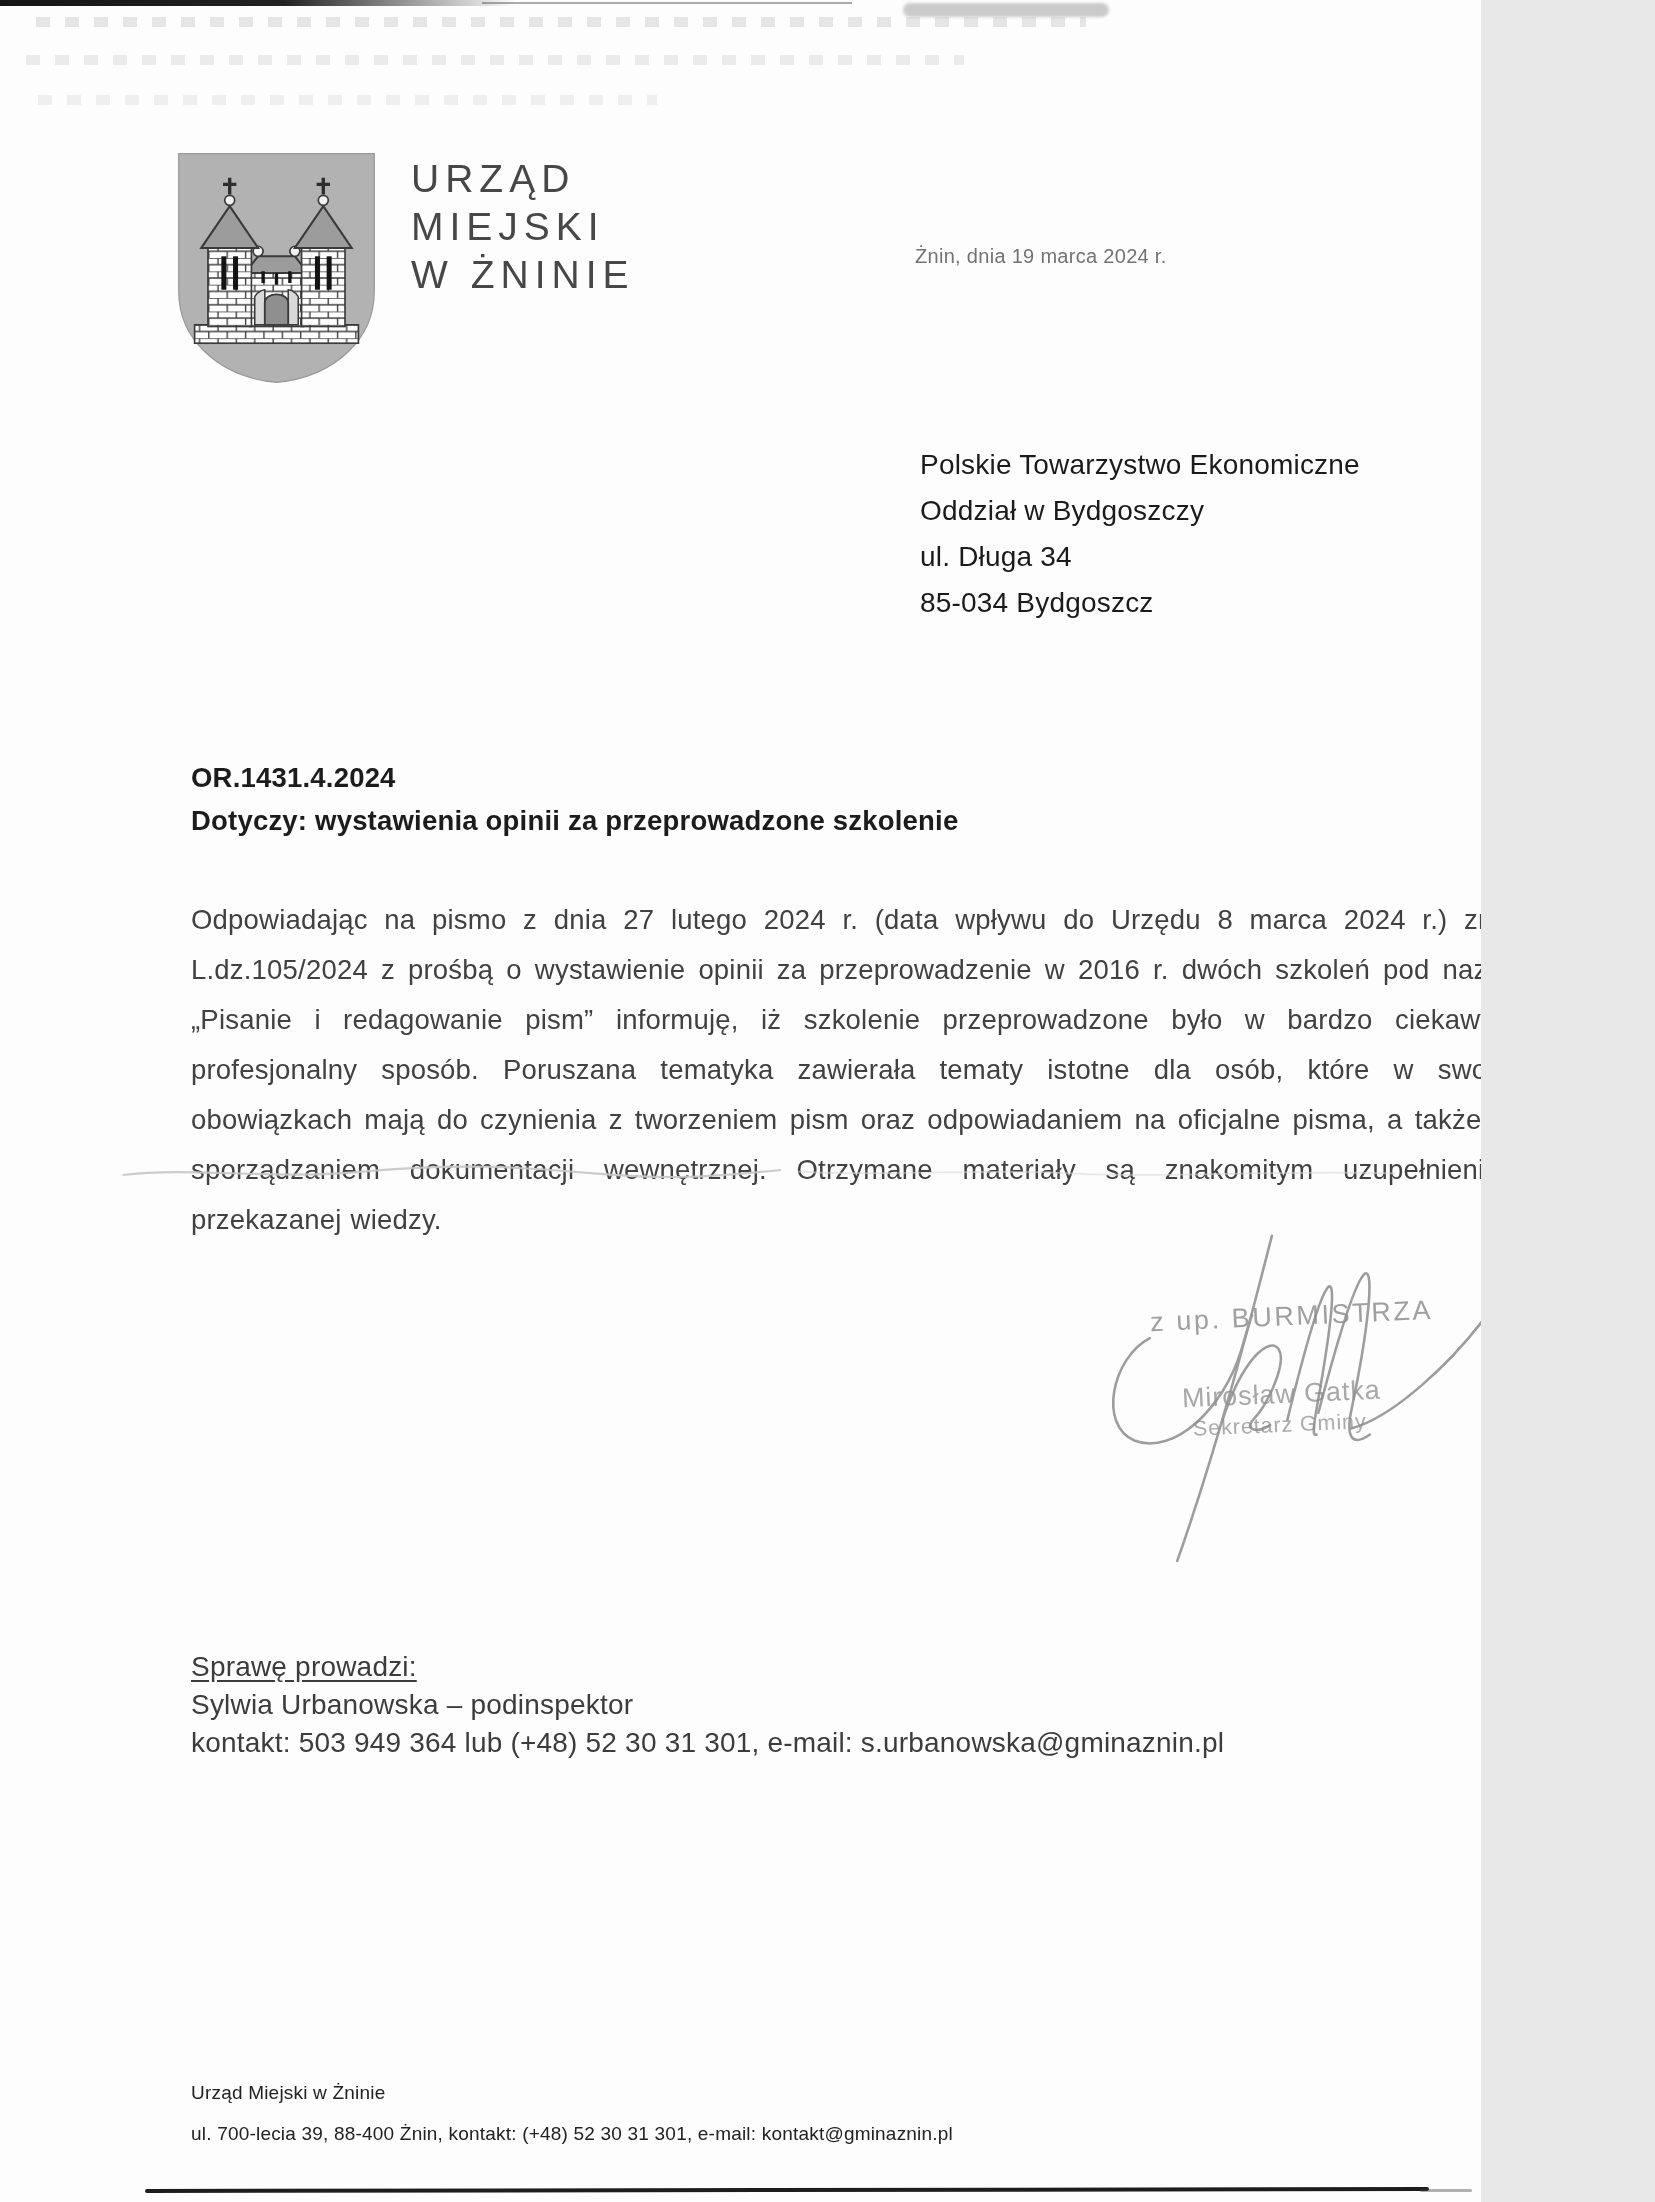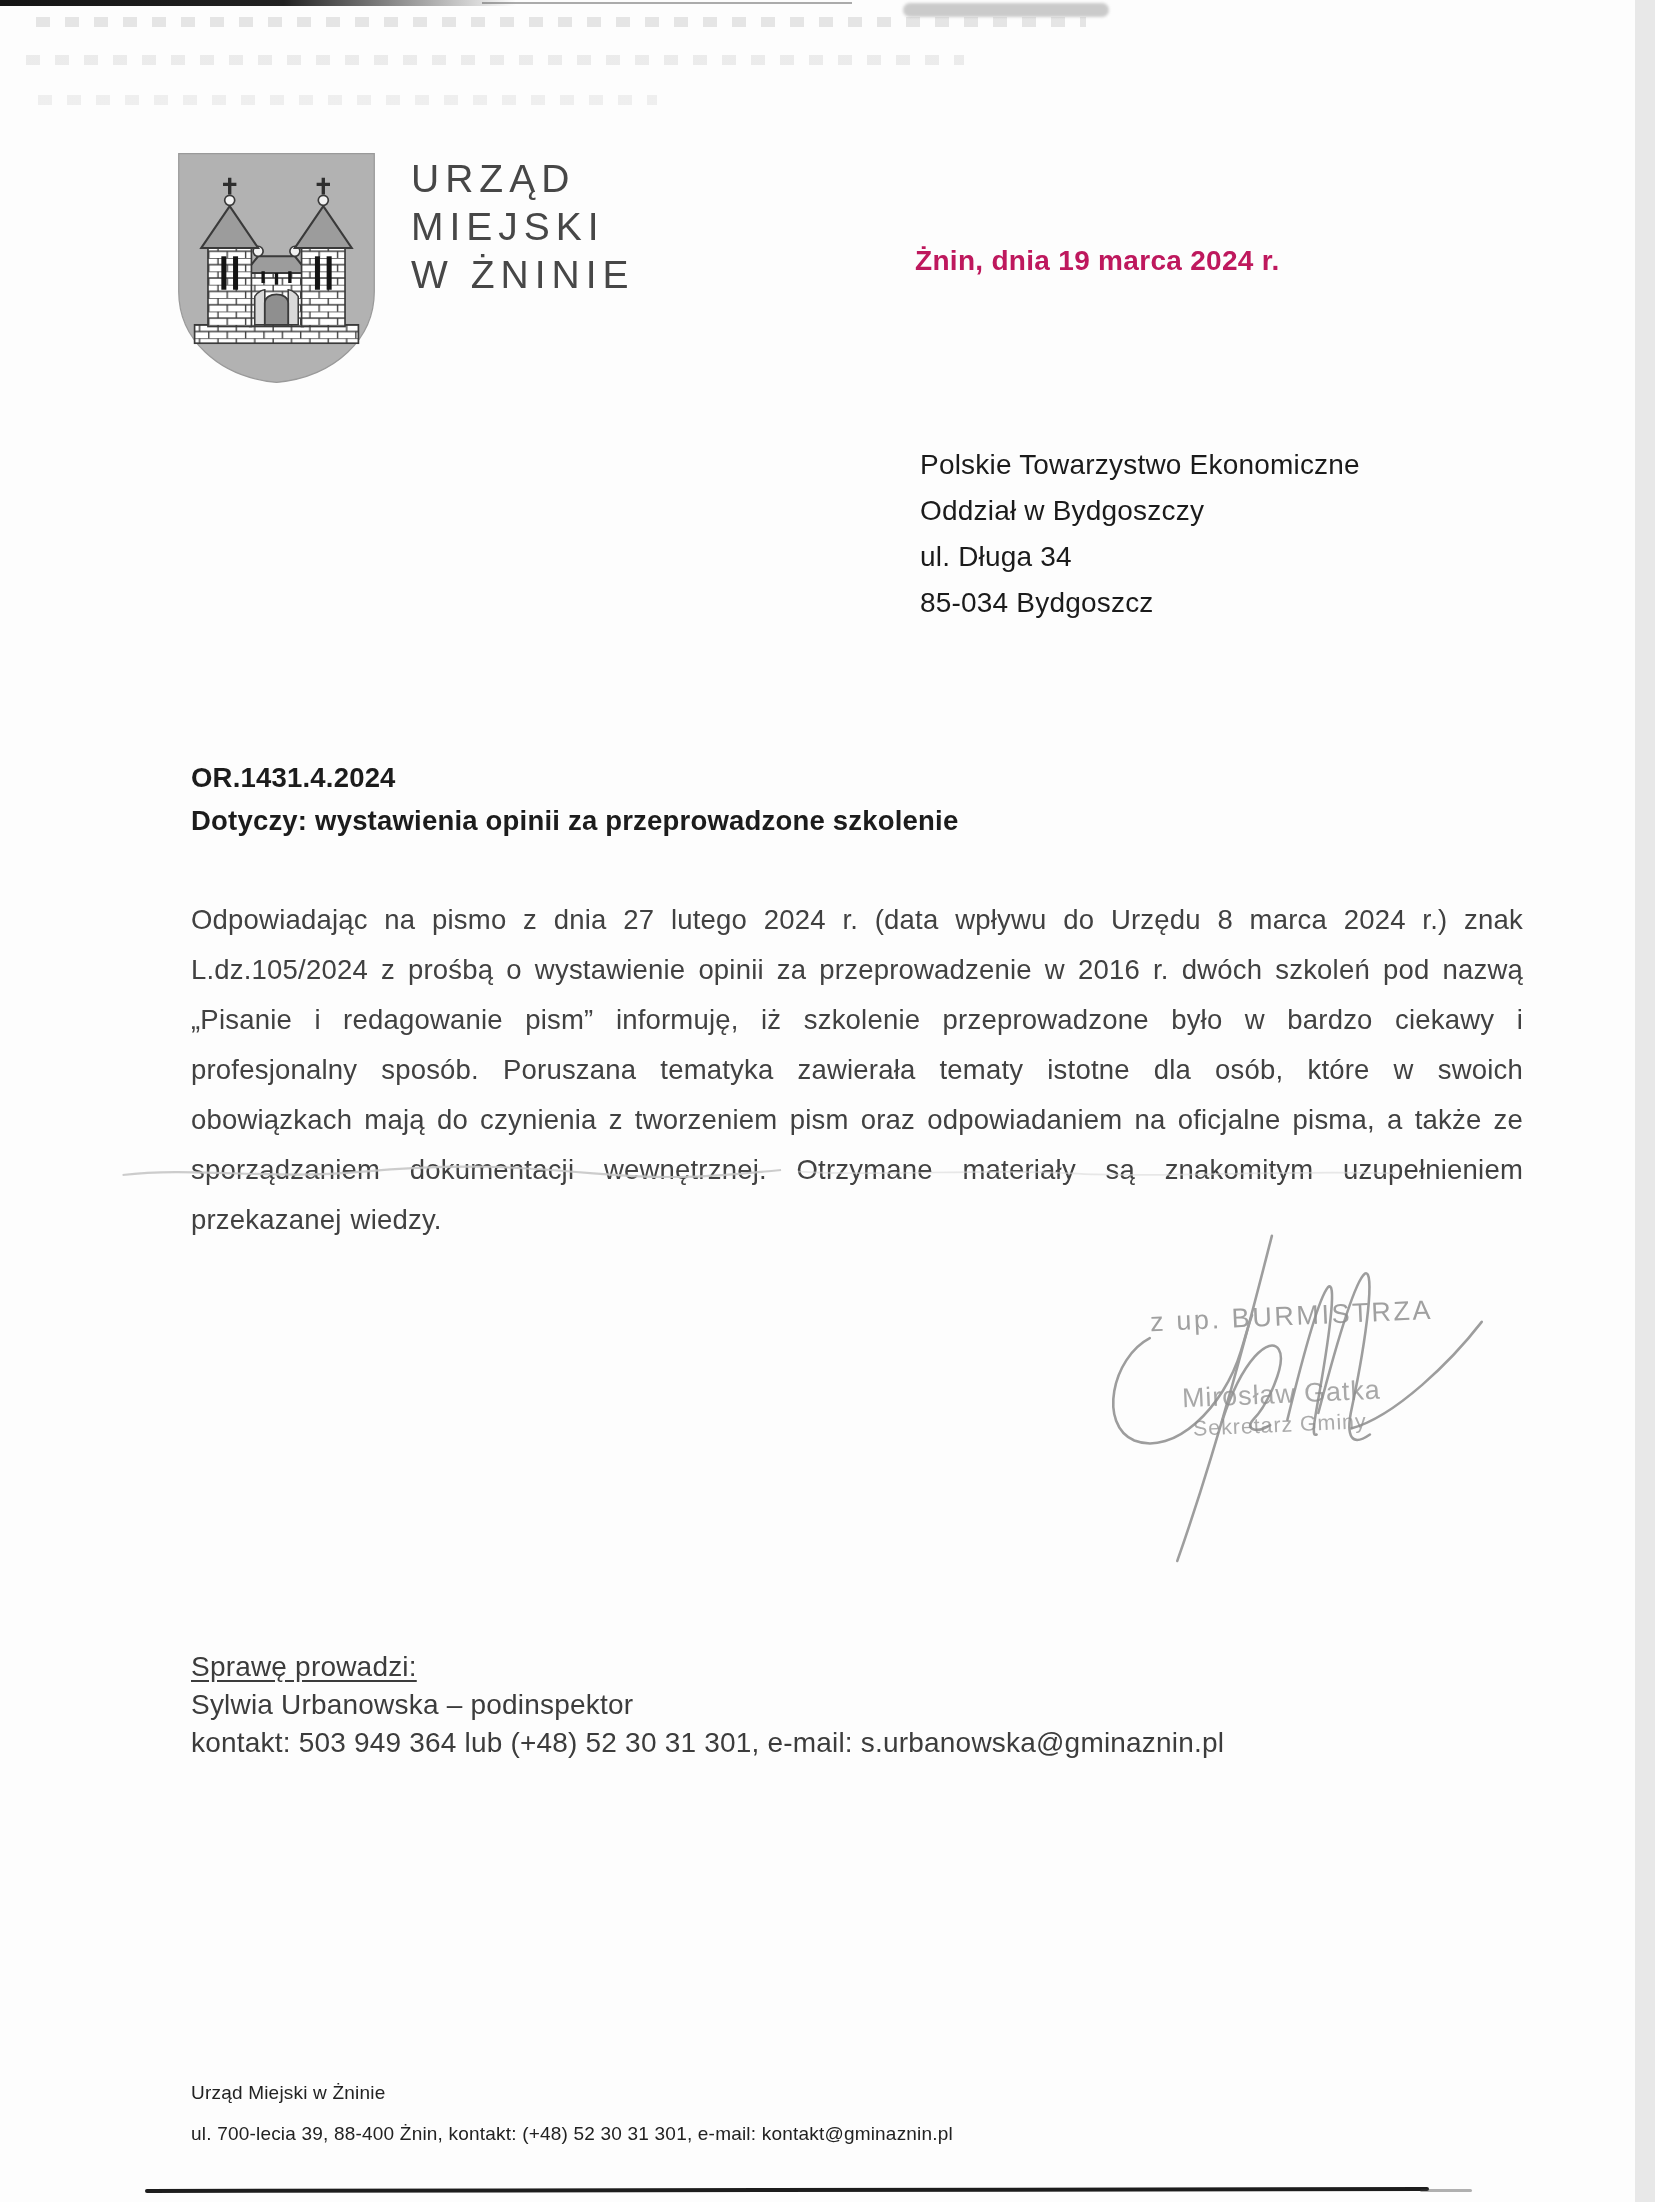--- a/index.html
+++ b/index.html
@@ -1,22 +1,23 @@
 <!DOCTYPE html>
 <html lang="pl" style="font-size:13.8px"><head>
 <meta charset="utf-8">
 <style>
   html,body{margin:0;padding:0;background:#e8e8e8;}
   .page{
     position:relative;
-    width:1635px;height:2203px;
+    width:1437px;height:2203px;
     background:#fdfdfd;
     overflow:hidden;
     font-family:"Liberation Sans", sans-serif;
     color:#3f3f3f;
+    padding-left:44px;
   }
   
   .scan-top-line{
     position:absolute;left:0;top:0;width:516px;height:6px;
     background:linear-gradient(90deg,#151515 0%,#222 55%,rgba(40,40,40,0) 100%);
   }
   .scan-top-line2{
     position:absolute;left:482px;top:1.7px;width:370px;height:2.6px;
     background:rgba(70,70,70,.45);
   }
@@ -43,21 +44,21 @@
   
   .emblem{position:absolute;left:175px;top:151px;width:203px;height:234px;}
   .org-name{
     position:absolute;left:411px;top:155px;
     font-size:39px;line-height:48px;letter-spacing:6px;
     color:#474747;font-weight:400;
   }
   
   .date-line{
     position:absolute;left:915px;top:245px;
-    font-size:28px;font-weight:700;color:#be185d;letter-spacing:0.3px;
+    font-size:20px;font-weight:400;color:#737373;letter-spacing:0.3px;
   }
   .recipient{
     position:absolute;left:920px;top:442px;
     font-size:28px;font-weight:400;color:#1b1b1b;line-height:46px;letter-spacing:0.2px;
   }
   
   .reference{
     position:absolute;left:191px;top:756px;
     font-size:27.5px;font-weight:700;color:#1c1c1c;line-height:43px;letter-spacing:0.2px;
   }

